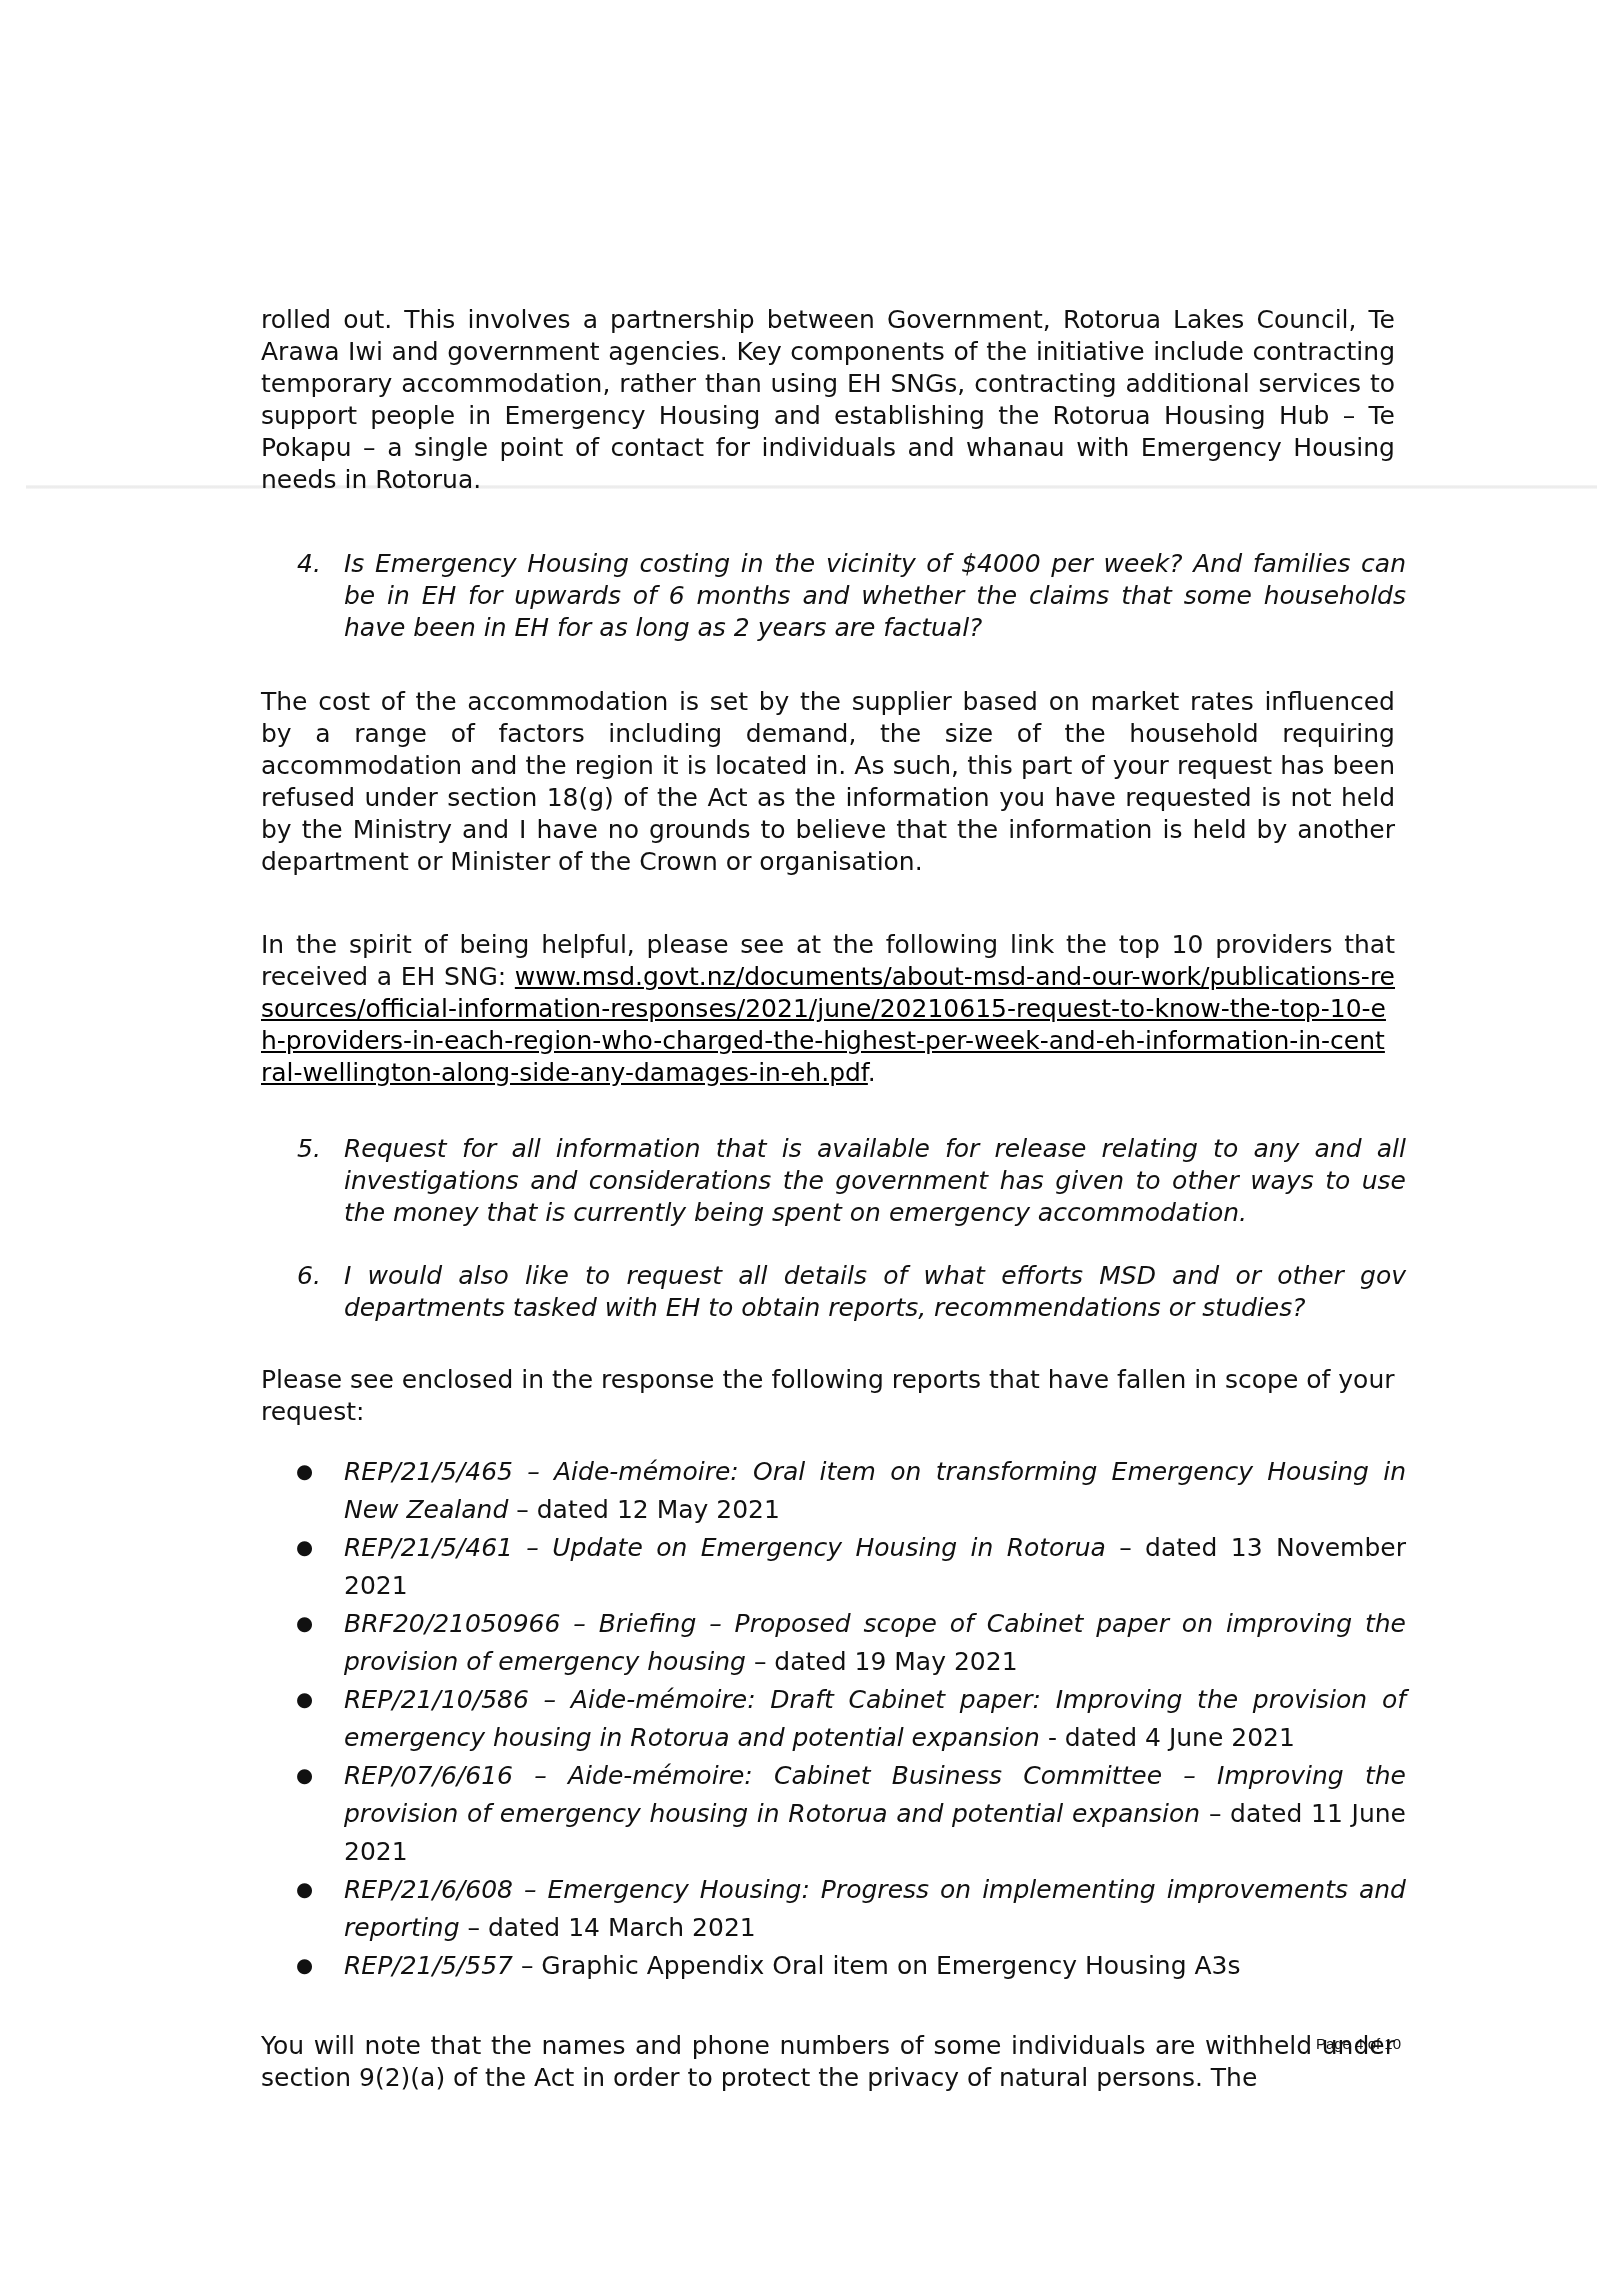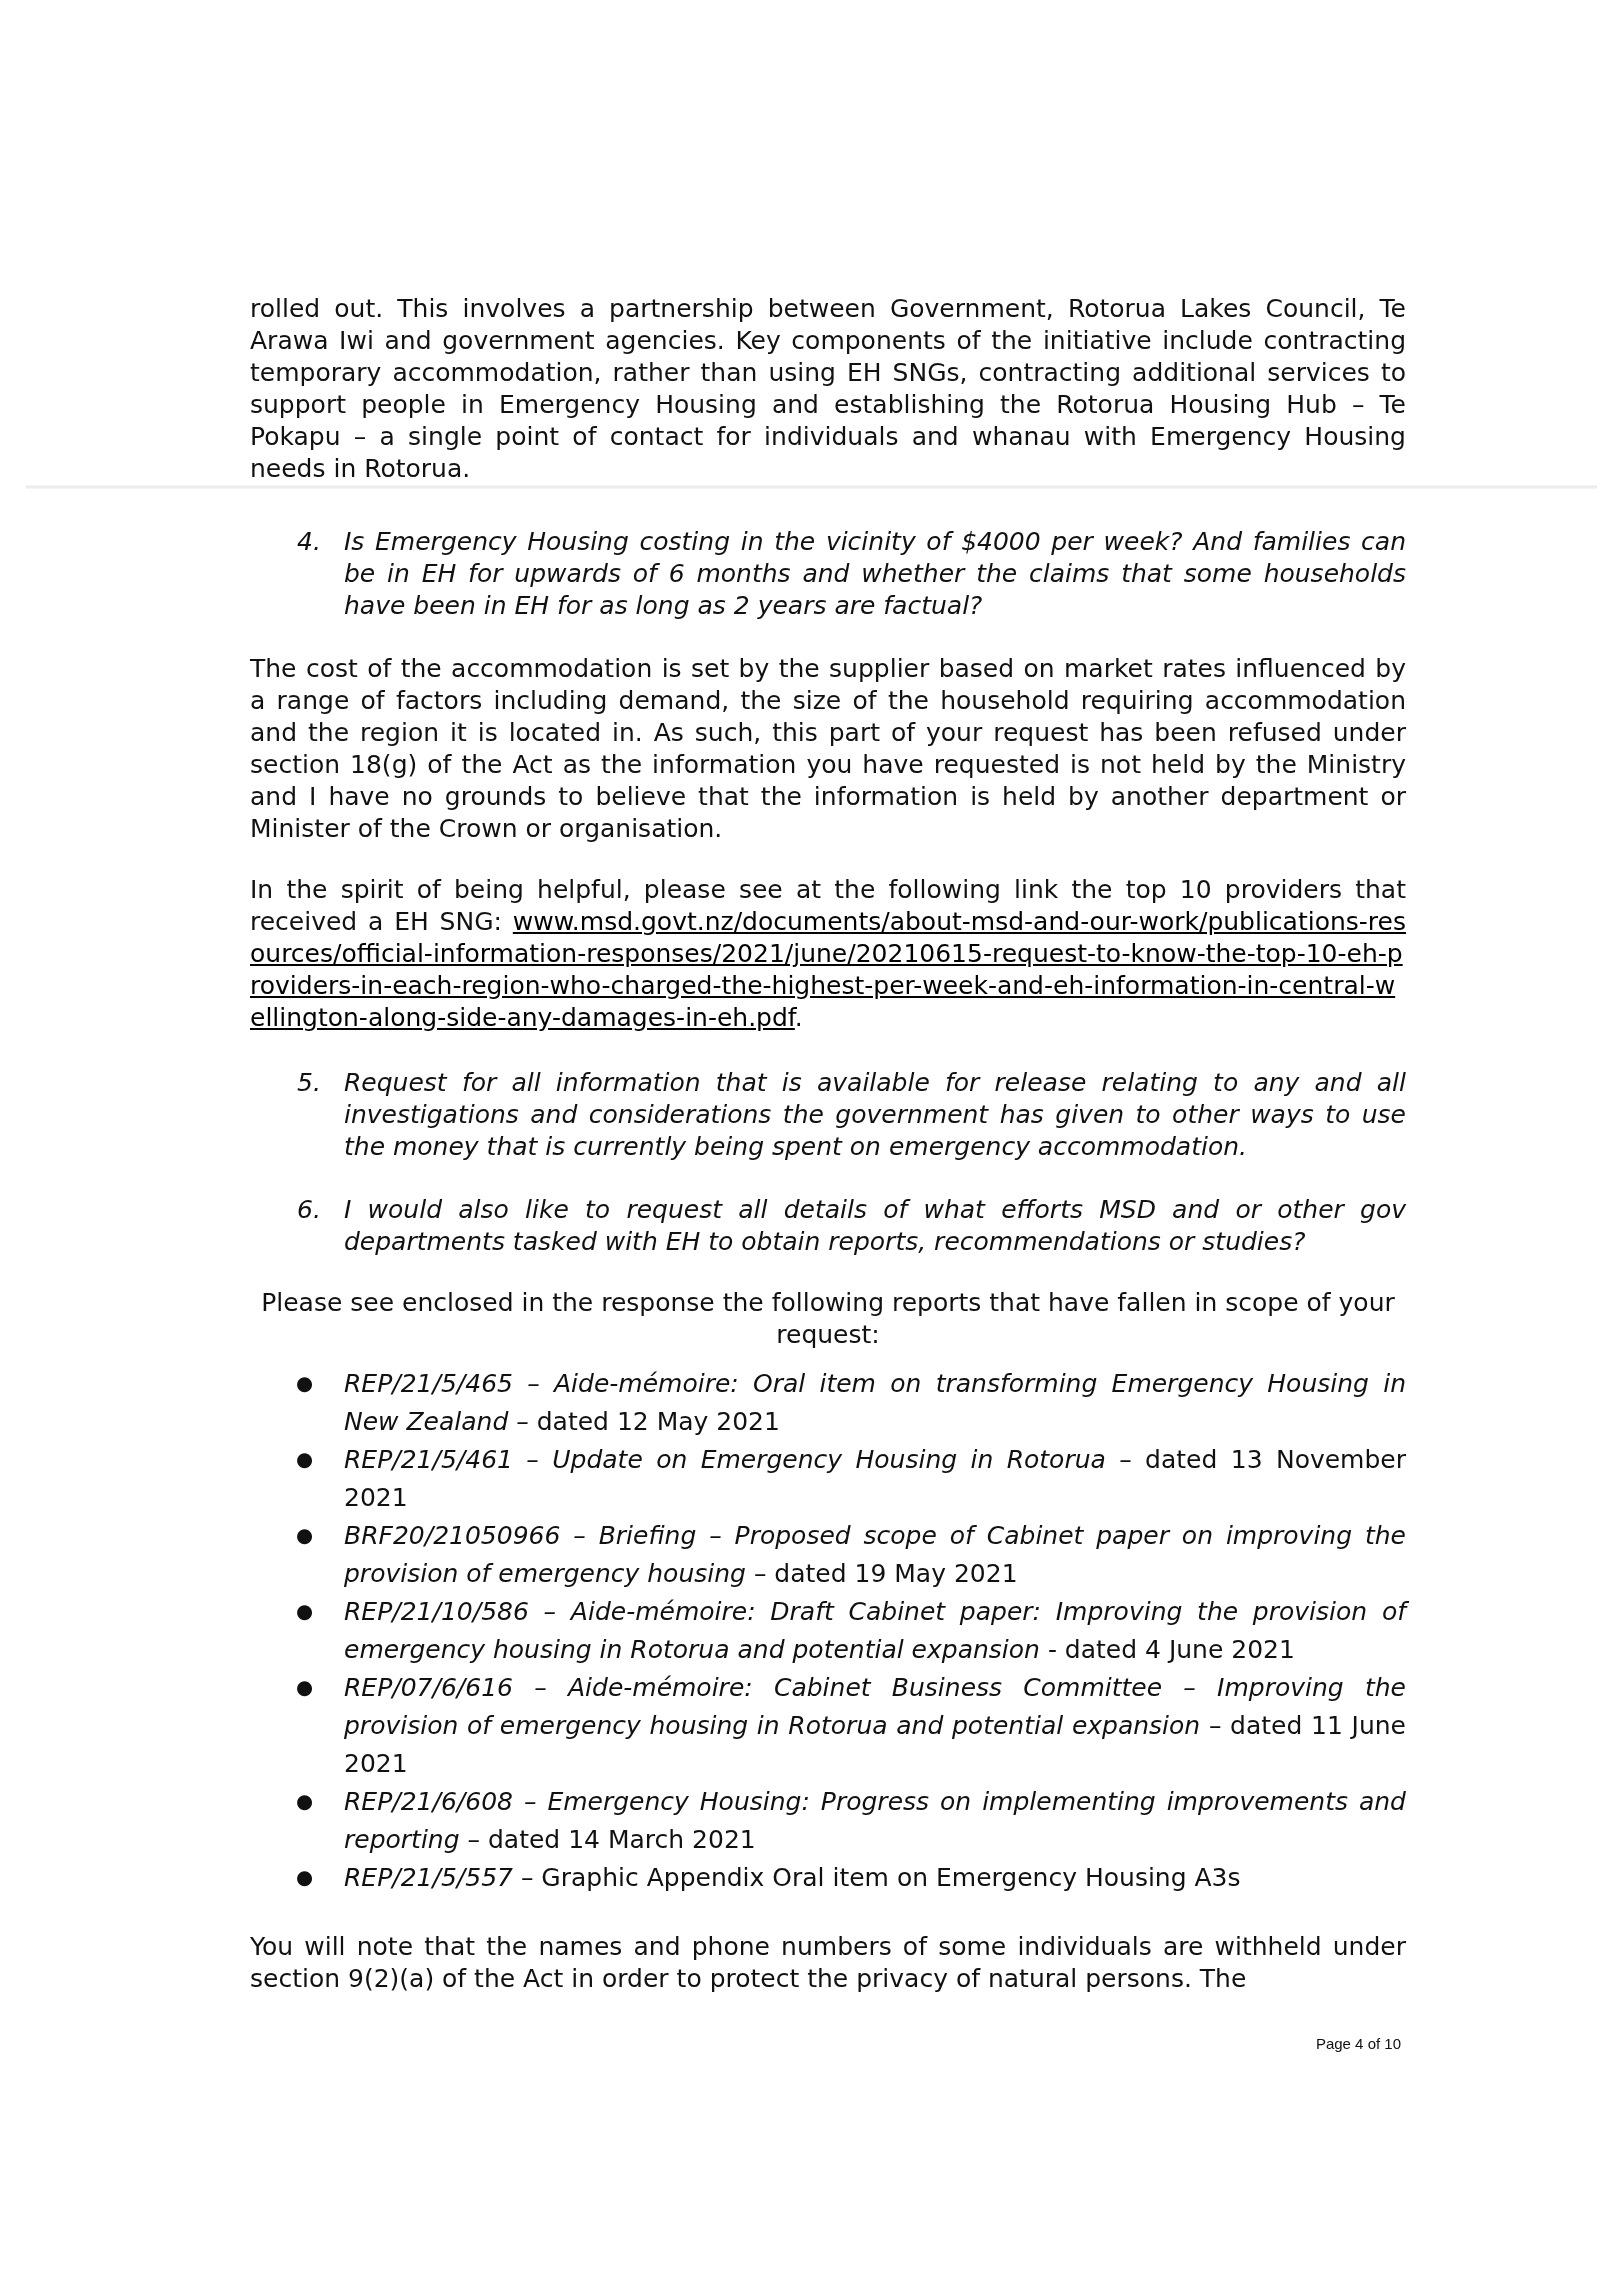--- a/index.html
+++ b/index.html
@@ -2,21 +2,21 @@
 <html style="font-size:10.5px"><head>
 <meta charset="utf-8">
 <style>
   html, body { margin: 0; padding: 0; background: #ffffff; }
   body { width: 1623px; height: 2295px; position: relative; overflow: hidden; color: #111; }
   .page { position: absolute; left: 0; top: 0; width: 1623px; height: 2295px; background: #fff; }
   .fold-line { position: absolute; left: 26px; right: 26px; top: 485px; height: 3.9px;
     background: linear-gradient(#f6f6f6, #e9e9e9 50%, #f8f8f8); }
   .content { position: absolute; left: 250px; width: 1156px; top: 293px;
     font-family: "DejaVu Sans", sans-serif; font-size: 25px; line-height: 32px; }
-  p { margin: 0; text-align: justify; }
+  p { margin: 11px; text-align: justify; }
   .q { display: flex; margin: 0; font-style: italic; }
   .q .num { width: 47px; flex: 0 0 47px; padding-left: 47px; font-style: italic; }
   .q .txt { flex: 1; text-align: justify; }
   a.link { color: #000000; text-decoration: underline; word-break: break-all; }
   ul.reports { list-style: none; margin: 0; padding: 0; }
   ul.reports li { display: flex; line-height: 38px; margin-bottom: 0; }
   ul.reports li .bullet { flex: 0 0 94px; padding-left: 46px; box-sizing: border-box; font-size: 19.6px; }
   ul.reports li .txt { flex: 1; text-align: justify; }
   .i { font-style: italic; }
   .footer { position: absolute; right: 222px; top: 2035px; font-family: "Liberation Sans", sans-serif;
@@ -59,21 +59,21 @@
 
     <div style="height:31px"></div>
 
     <div class="q">
       <span class="num">6.</span>
       <span class="txt">I would also like to request all details of what efforts MSD and or other gov departments tasked with EH to obtain reports, recommendations or studies?</span>
     </div>
 
     <div style="height:29px"></div>
 
-    <p style="text-align:center;">Please see enclosed in the response the following reports that have fallen in scope of your request:</p>
+    <p style="text-align:left;">Please see enclosed in the response the following reports that have fallen in scope of your request:</p>
 
     <div style="height:14.4px"></div>
 
     <ul class="reports">
       <li>
         <span class="bullet">●</span>
         <span class="txt"><span class="i">REP/21/5/465</span><span class="i"> – </span><span class="i">Aide-mémoire: Oral item on transforming Emergency Housing in New Zealand</span><span> – dated 12 May 2021</span></span>
       </li>
       <li>
         <span class="bullet">●</span>

